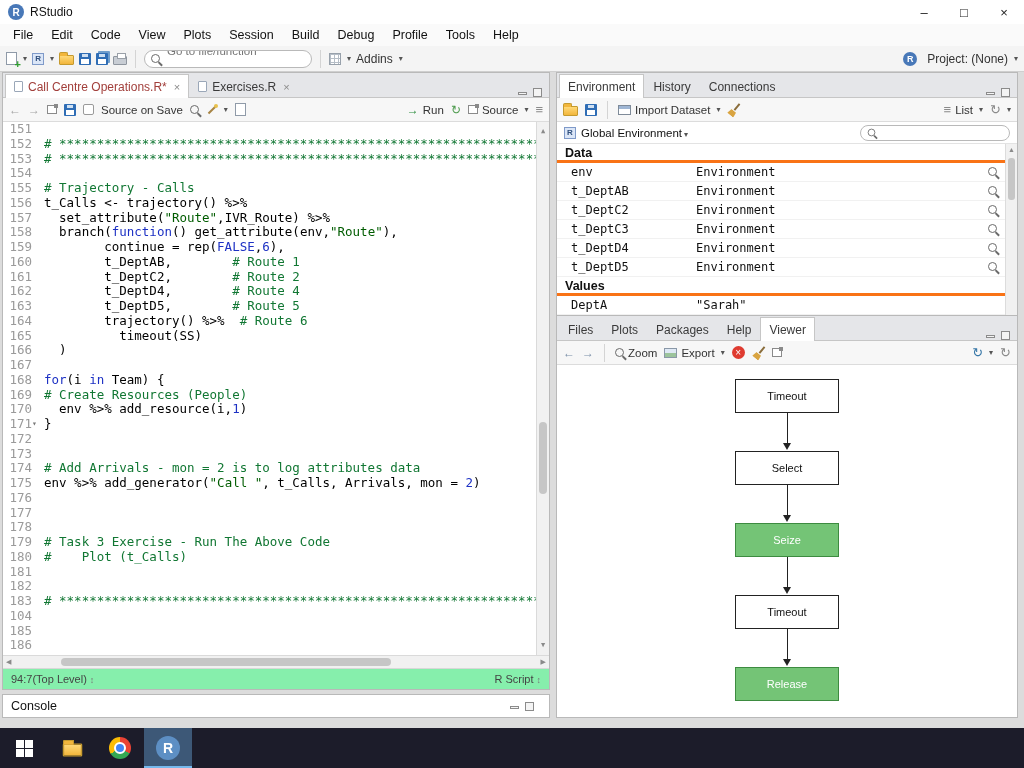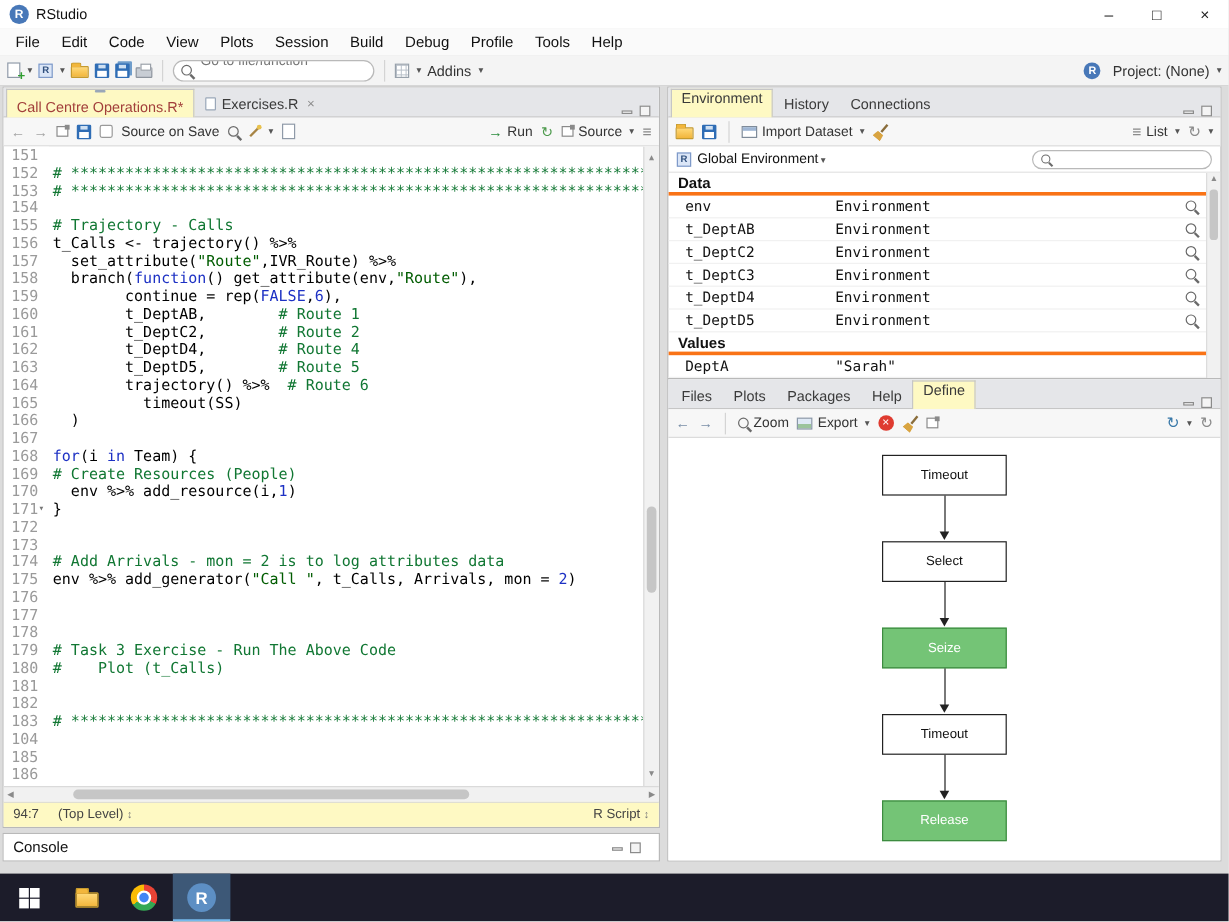--- a/index.html
+++ b/index.html
@@ -76,21 +76,21 @@
   .workspace { position:absolute; top:72px; left:0; right:0; height:656px; background:#dcdcdc; }
   .pane { position:absolute; background:#fff; border:1px solid #b9b9b9; }
   .editor-pane { left:2px; top:0; width:548px; height:618px; display:flex; flex-direction:column; }
   .console-pane { left:2px; top:622px; width:548px; height:24px; display:flex; align-items:center; padding:0 8px; font-size:12.5px; }
   .env-pane { left:556px; top:0; width:462px; height:252px; display:flex; flex-direction:column; }
   .files-pane { left:556px; top:243px; width:462px; height:403px; display:flex; flex-direction:column; }
 
   .tabstrip { height:25px; background:#e5e6e9; border-bottom:1px solid #c6c6c6; display:flex; align-items:flex-end; padding-left:2px; flex-shrink:0; }
   .tab { height:24px; display:flex; align-items:center; padding:0 8px; font-size:12px; color:#3a3a3a; gap:5px;
          border:1px solid transparent; border-bottom:none; margin-bottom:-1px; }
-  .tab.active { background:#fef9c3; border-color:#c6c6c6;flex-direction:column; }
+  .tab.active { background:#ffffff; border-color:#c6c6c6; }
   .tab .tabclose { color:#8a8a8a; font-size:11px; margin-left:2px; }
   .tablabel.modified { color:#a23f3b; }
   .doc-icon { width:9px; height:11px; background:#fff; border:1px solid #9aa7b8; border-radius:1px; display:inline-block; }
 
   .sub-toolbar { height:24px; background:#f7f7f7; border-bottom:1px solid #dcdcdc; display:flex; align-items:center;
                  padding:0 6px; gap:7px; font-size:11.5px; color:#333; flex-shrink:0; }
   .gray-arrow { color:#a5a5a5; font-size:12px; }
   .blue-arrow { color:#7a8fa8; font-size:12px; }
   .run-glyph { color:#2a8c3c; font-weight:bold; font-size:12px; }
   .green-glyph { color:#4c9a4c; font-size:12px; }
@@ -110,22 +110,22 @@
   .tk-s { color:var(--code-string); }
   .tk-k { color:var(--code-keyword); }
   .vscroll { position:absolute; top:0; right:0; bottom:0; width:13px; background:#f1f1f1; border-left:1px solid #dadada; }
   .vscroll .arr { position:absolute; left:0; right:0; text-align:center; font-size:7px; color:#8a8a8a; }
   .vscroll .arr.up { top:2px; } .vscroll .arr.down { bottom:2px; }
   .vthumb { position:absolute; left:2px; width:8px; top:300px; height:72px; background:#c6c6c6; border-radius:4px; }
   .hscroll { height:13px; background:#f1f1f1; border-top:1px solid #dadada; position:relative; flex-shrink:0; }
   .hscroll .arr { position:absolute; top:2px; font-size:7px; color:#8a8a8a; }
   .hscroll .arr.left { left:3px; } .hscroll .arr.right { right:3px; }
   .hthumb { position:absolute; left:58px; width:330px; top:2px; height:8px; background:#c6c6c6; border-radius:4px; }
-  .statusbar { height:21px; border-top:1px solid #d8d8d8; background:#fef9c3; display:flex; align-items:center;
-               font-size:11px; color:#444; padding:0 8px; gap:16px; flex-shrink:0; }
+  .statusbar { height:21px; border-top:1px solid #d8d8d8; background:#86efac; display:flex; align-items:center;
+               font-size:11px; color:#444; padding:0 8px; flex-shrink:0; }
   .updown { font-size:9px; color:#777; margin-left:3px; }
   .sb-right { margin-left:auto; }
 
   
   .scope-row { height:22px; border-bottom:1px solid #e3e3e3; display:flex; align-items:center; padding:0 7px;
                font-size:11.5px; gap:5px; flex-shrink:0; }
   .search-box { margin-left:auto; width:150px; height:16px; border:1px solid #b9b9b9; border-radius:8px;
                 display:flex; align-items:center; padding:0 6px; background:#fff; gap:4px; }
   .search-box input { border:none; outline:none; flex:1; font-size:11px; width:100%; font-family:"Liberation Sans",sans-serif; }
   .search-box .icon-mag { transform:scale(.85); }
@@ -567,21 +567,21 @@
         <div class="tab">
             <span class="tablabel">Plots</span>
           </div>
         <div class="tab">
             <span class="tablabel">Packages</span>
           </div>
         <div class="tab">
             <span class="tablabel">Help</span>
           </div>
         <div class="tab active">
-            <span class="tablabel">Define</span>
+            <span class="tablabel">Viewer</span>
           </div>
         <span class="panebtns">
           <span class="panebtn min"></span>
           <span class="panebtn"></span>
         </span>
       </div>
       <div class="sub-toolbar">
         <span class="blue-arrow">←</span>
         <span class="blue-arrow">→</span>
         <span class="tb-sep"></span>

